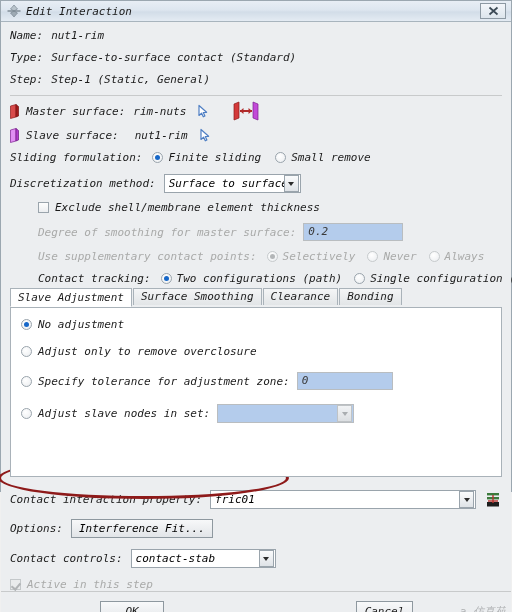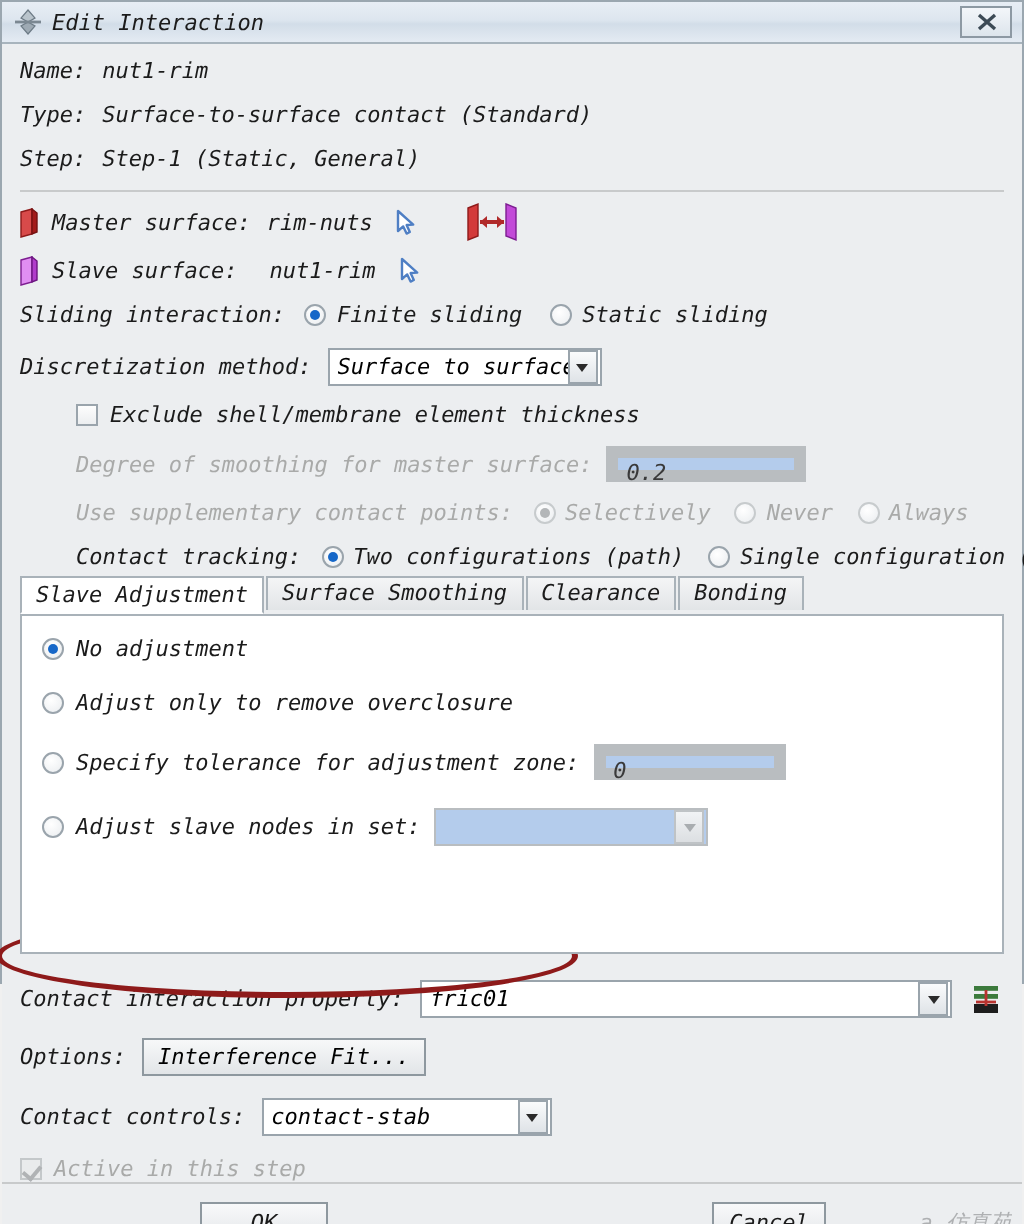--- a/index.html
+++ b/index.html
@@ -166,21 +166,21 @@
     background: #b4ccec;
     border-color: #b9bdc0;
   }
   .combo.disabled .arrowbox {
     border-color: #bfc3c6;
     background: linear-gradient(to bottom, #f1f3f5, #dcdfe2);
   }
 
   
   .field {
-    border: 6px solid #0f766e;
+    border: 1px solid #0f766e;
     background: #ffffff;
     height: 18px;
     line-height: 16px;
     padding: 0 4px;
     box-sizing: border-box;
     white-space: nowrap;
   }
   .field.disabled {
     background: #b4ccec;
     border-color: #b9bdc0;
@@ -344,25 +344,25 @@
           <polygon points="6,0.5 8.5,2.5 8.5,12 6,13" fill="#b13ccb" stroke="#6c1680" stroke-width="0.7"></polygon>
         </svg>
         <span class="lbl">Slave surface:</span>
         <span class="lbl surf-name" style="margin-left:16px">nut1-rim</span>
         <svg class="pick-icon" viewBox="0 0 14 14">
           <path d="M3 1.5 L3 11.5 L5.6 9.2 L7.3 12.8 L8.9 12 L7.3 8.5 L10.6 8.3 Z" fill="#ffffff" stroke="#4f7fc4" stroke-width="1.2" stroke-linejoin="round"></path>
         </svg>
       </div>
 
       <div class="row" style="margin-top:6px;margin-bottom:10px">
-        <span class="lbl" style="margin-right:10px">Sliding interaction:</span>
+        <span class="lbl" style="margin-right:10px">Sliding formulation:</span>
         <span class="radio on"></span>
         <span class="lbl radio-label">Finite sliding</span>
         <span class="radio"></span>
-        <span class="lbl radio-label">Static sliding</span>
+        <span class="lbl radio-label">Small remove</span>
       </div>
 
       <div class="row" style="margin-bottom:8px">
         <span class="lbl" style="margin-right:8px">Discretization method:</span>
         <div class="combo" style="width:137px">
           <span class="cval">Surface to surface</span>
           <span class="arrowbox">
               <span class="arrow-dn"></span>
             </span>
         </div>

